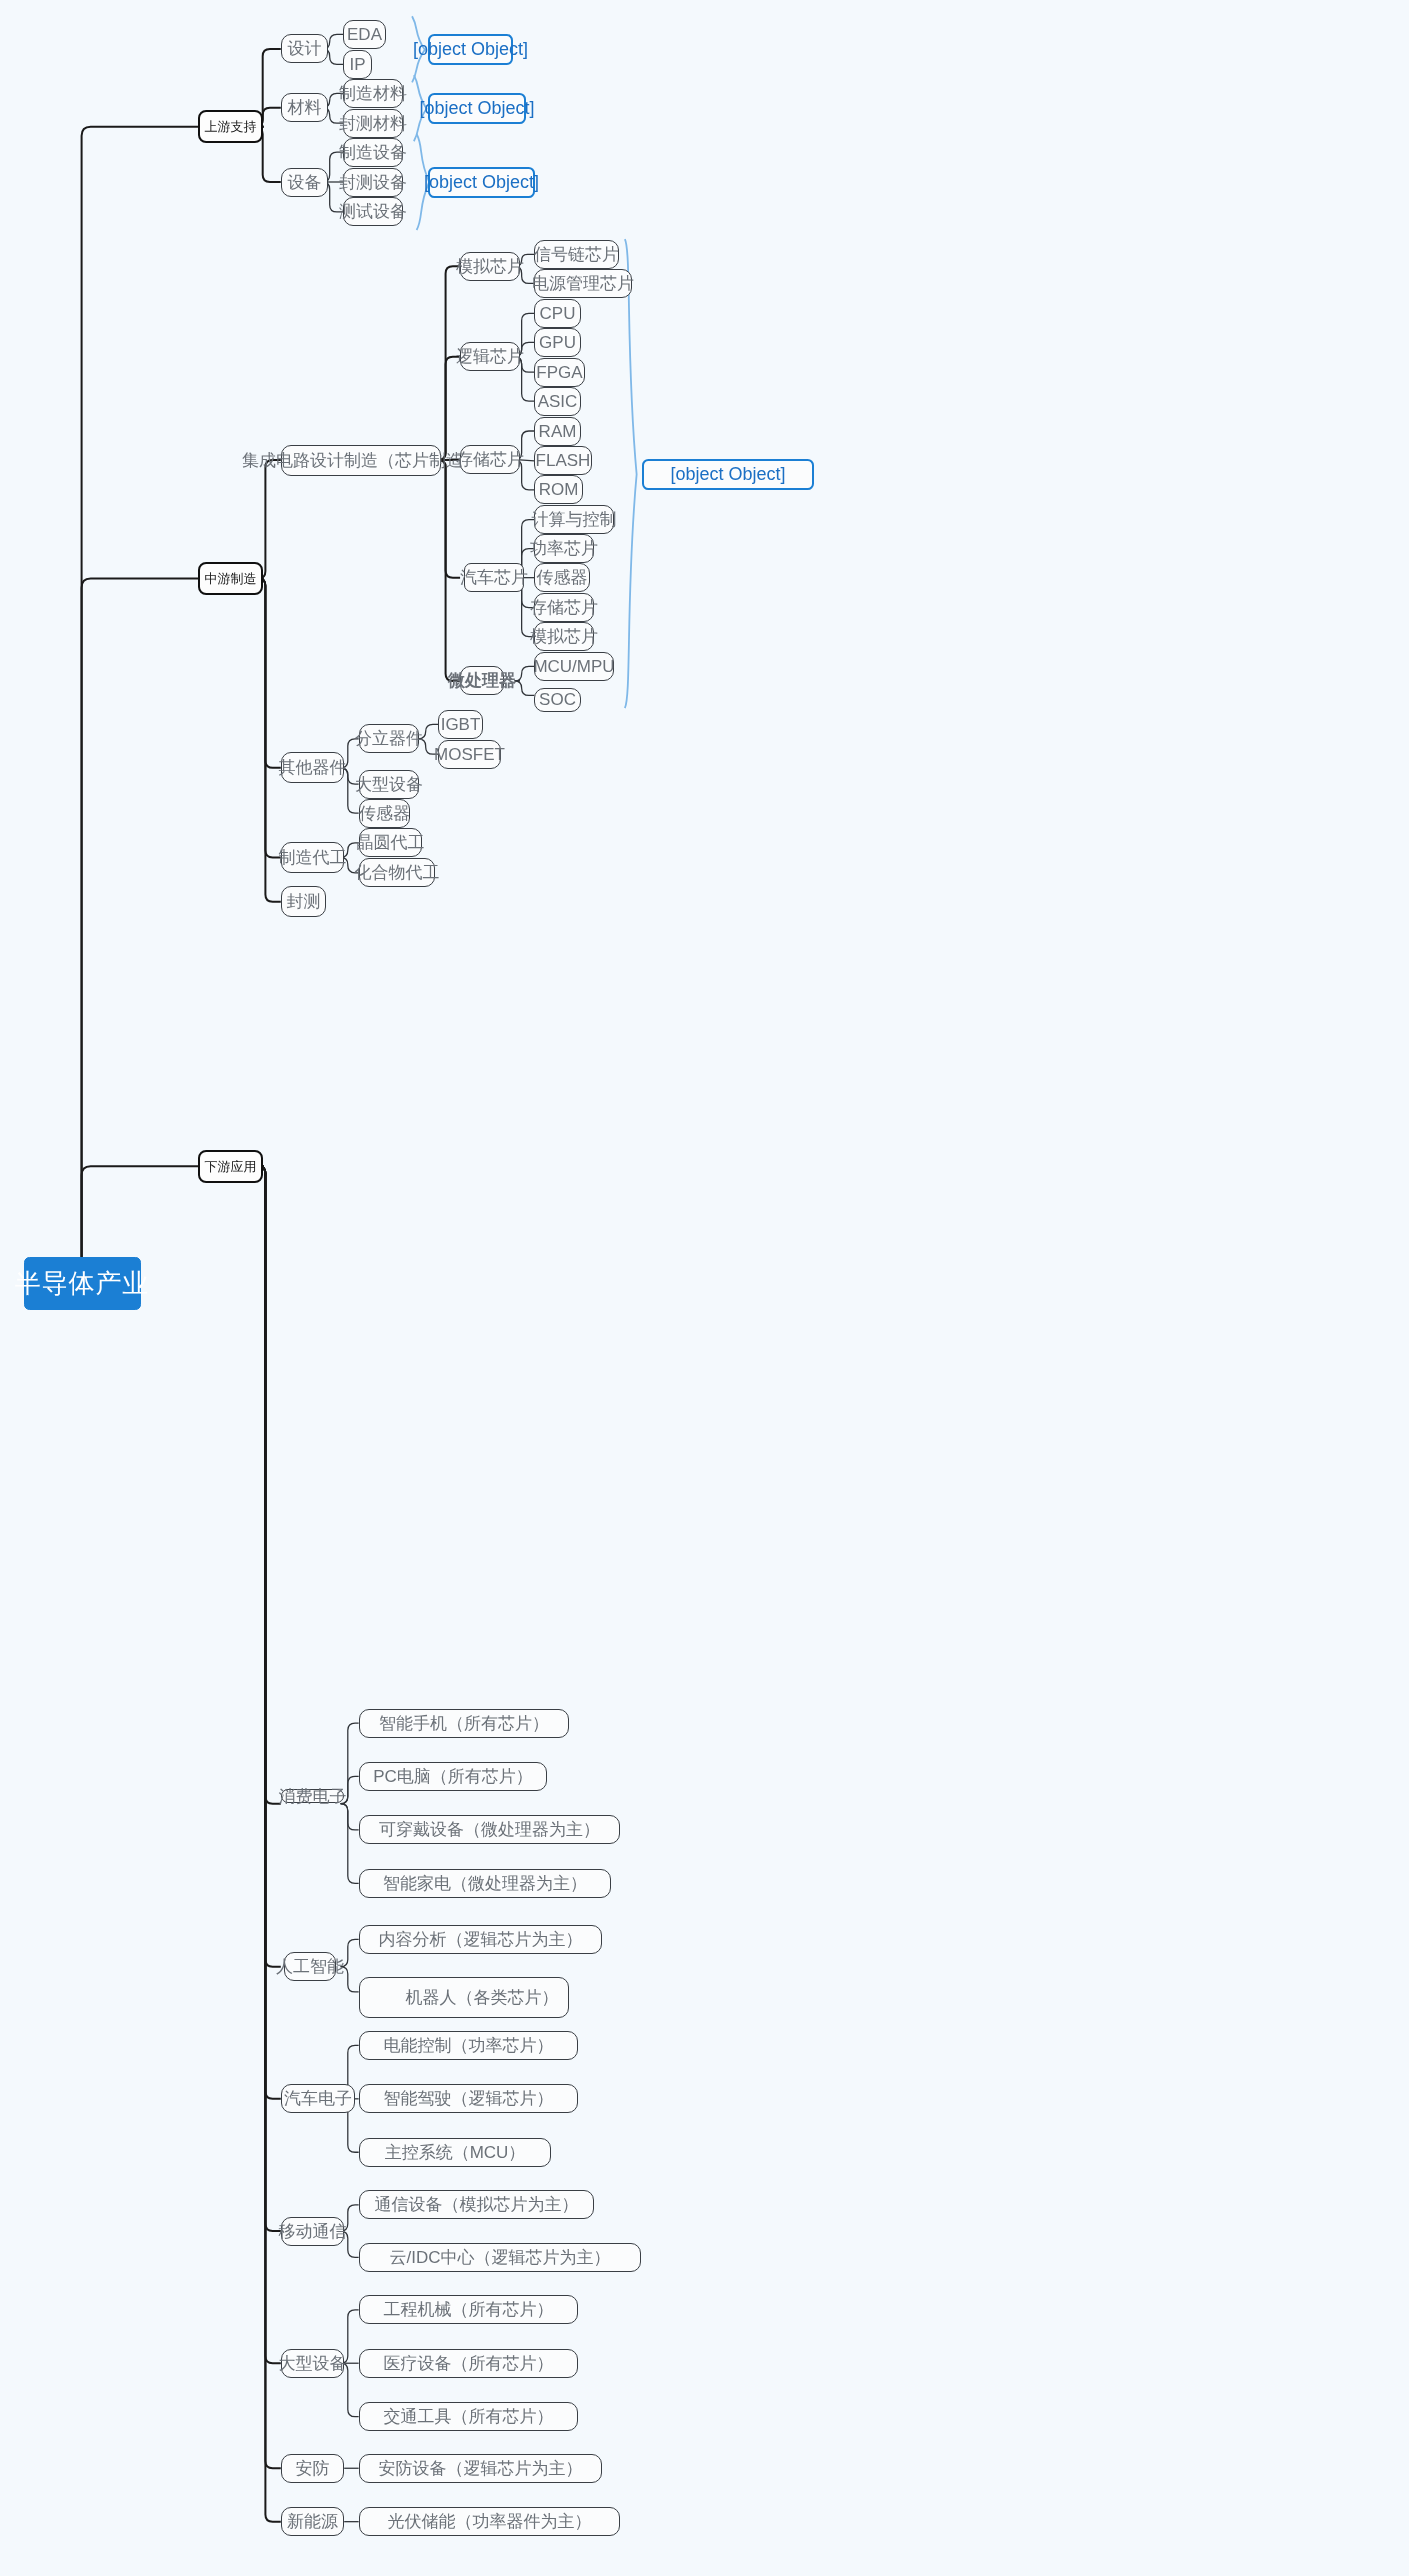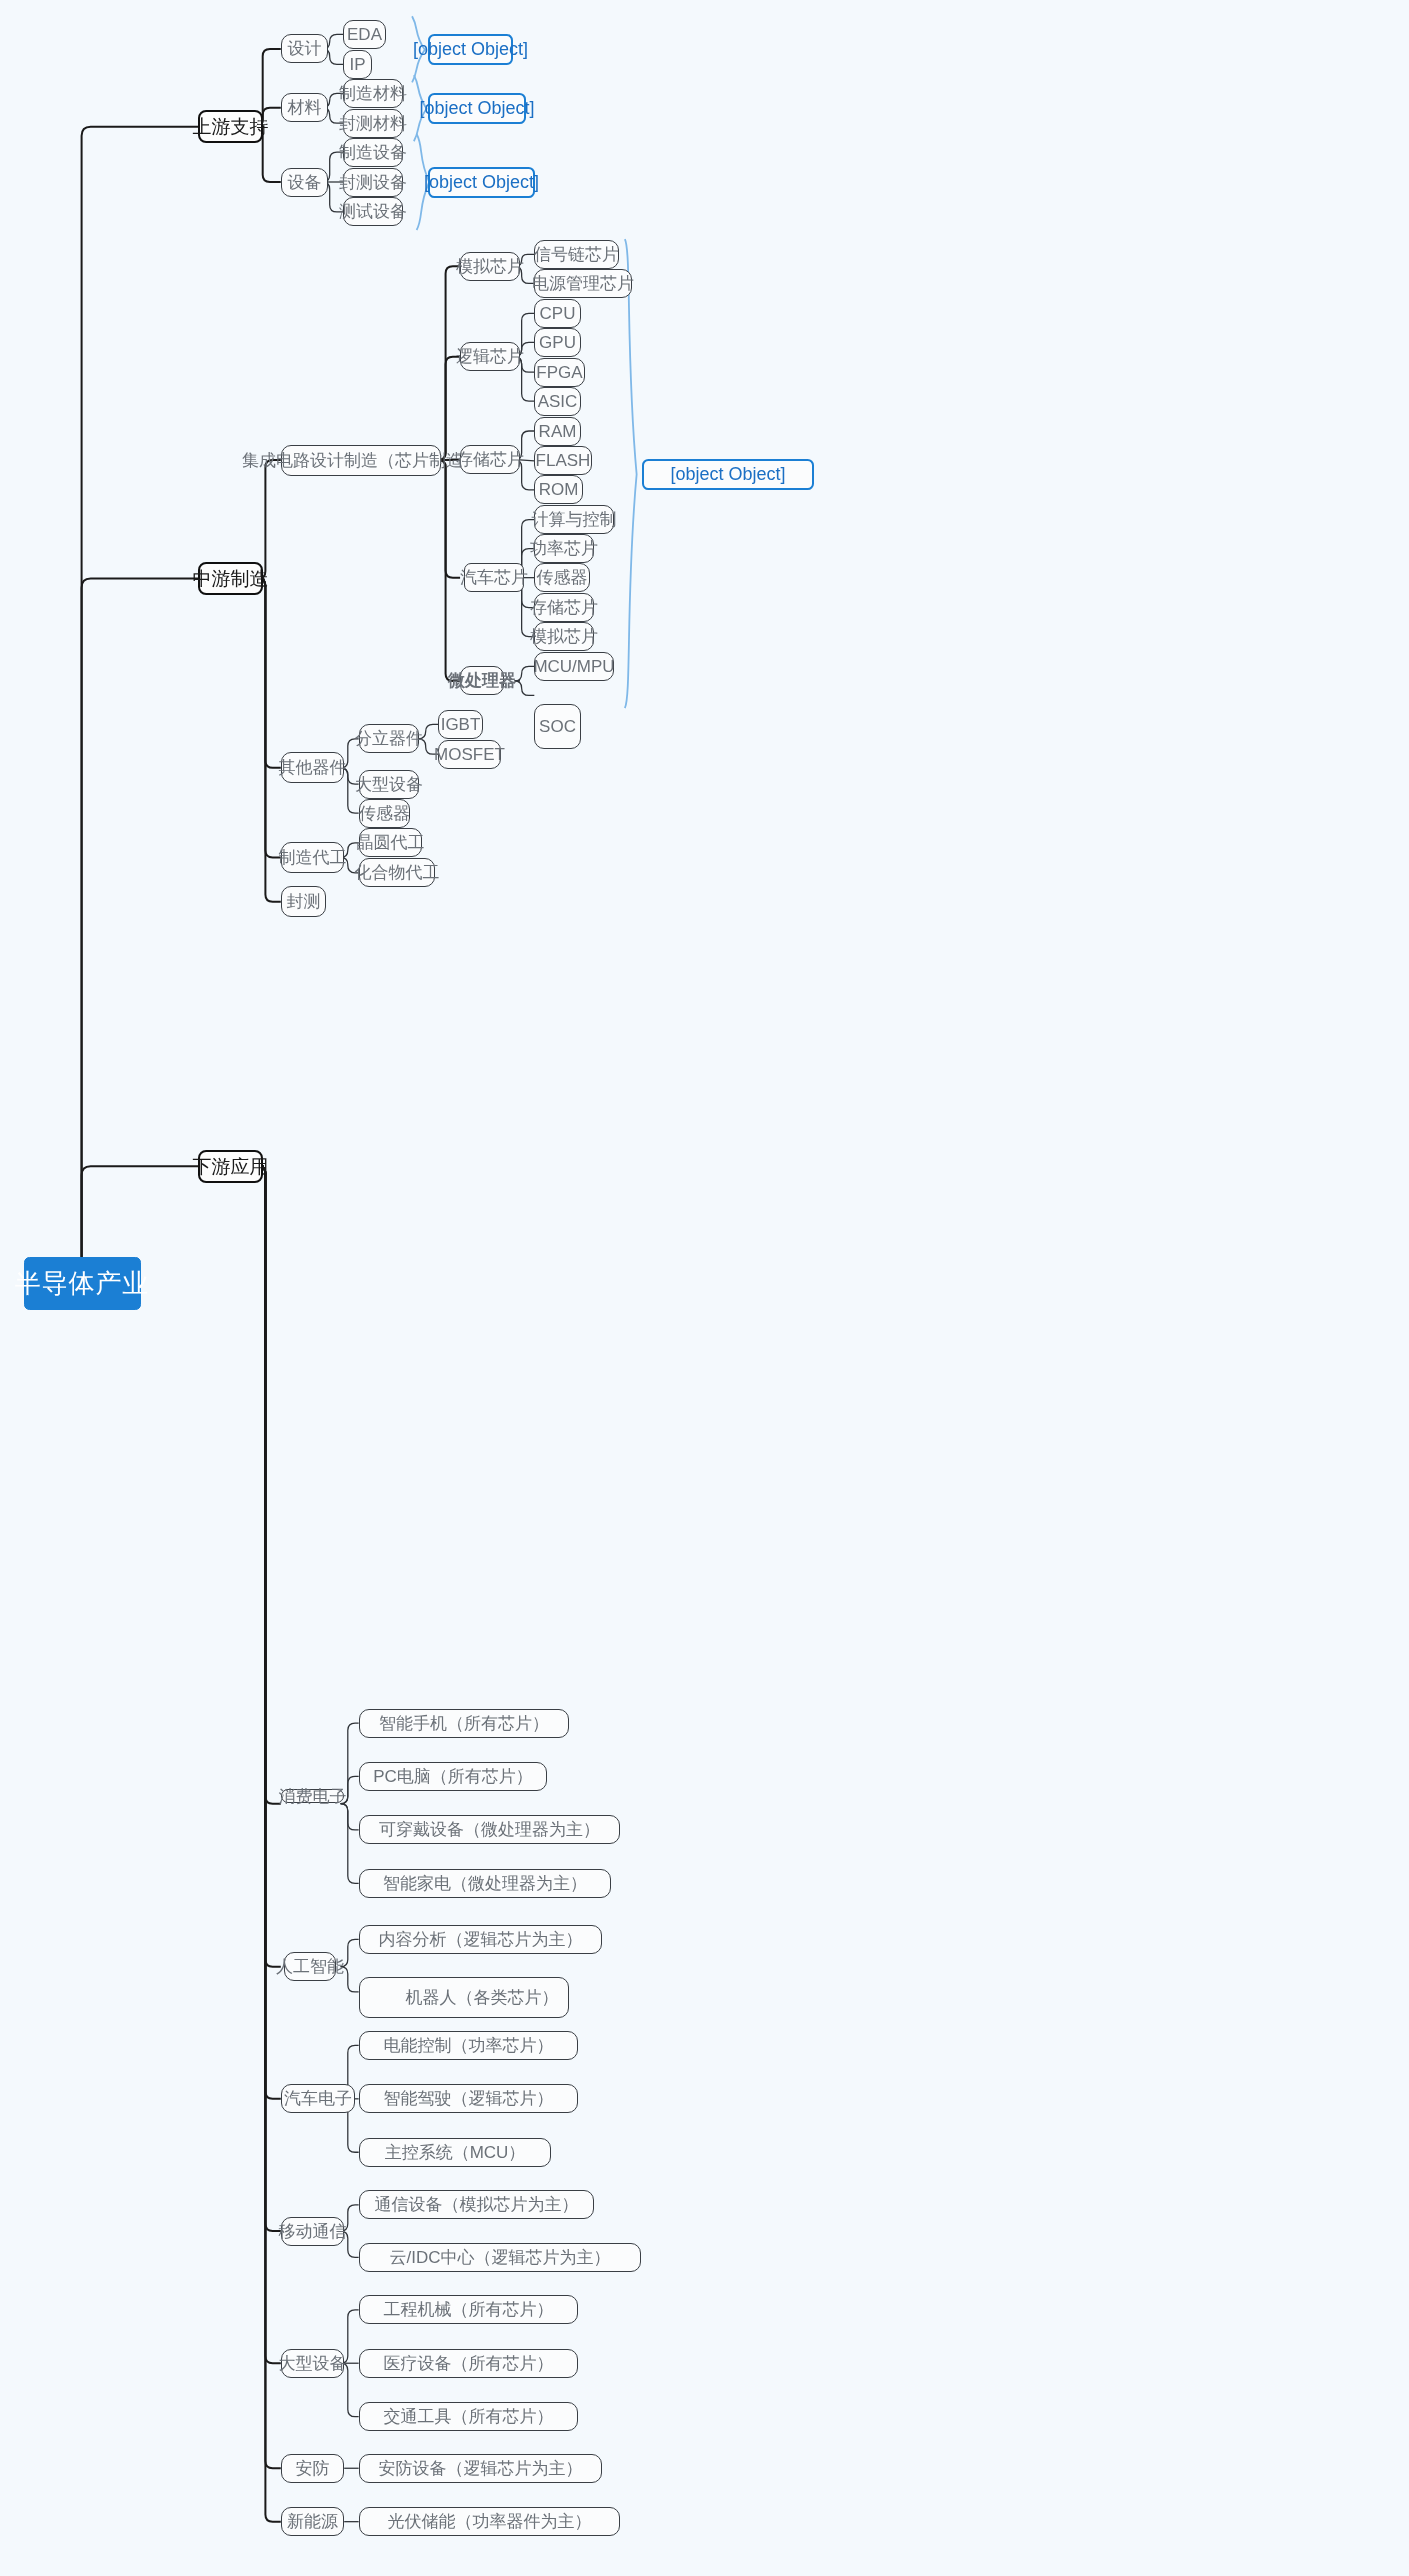--- a/index.html
+++ b/index.html
@@ -6,21 +6,21 @@
   body{font-family:"Liberation Sans","DejaVu Sans",sans-serif;}
   #stage{position:relative;width:1410px;height:2576px;background:#f4f9fd;overflow:hidden;}
   #links{position:absolute;left:0;top:0;width:1410px;height:2576px;}
   .node{position:absolute;box-sizing:border-box;display:flex;align-items:center;
         justify-content:center;white-space:nowrap;}
   
   .n-root{background:#1b7fd4;color:#ffffff;border-radius:5.4px;font-size:26px;
           border:0.9px solid #1b7fd4;letter-spacing:0.9px;}
   
   .n-l1{background:#fdfdfd;color:#1a1a1a;border:2.7px solid #101010;border-radius:8.1px;
-        font-size:19px;}
+        font-size:13px;}
   
   .n-sub{background:#fbfcfd;color:#6b7178;border:1.2px solid #3a3f45;border-radius:10px;
          font-size:17px;}
   
   .n-tag{background:#fbfcfd;color:#1b6fc4;border:2.7px solid #1b7fd4;border-radius:6.3px;
          font-size:18px;}
 </style>
 </head>
 <body>
 
@@ -137,21 +137,21 @@
     <div class="node n-sub" style="left: 534px; top: 446px; width: 58px; height: 29px;">FLASH</div>
     <div class="node n-sub" style="left: 534px; top: 475px; width: 49px; height: 29px;">ROM</div>
     <div class="node n-sub" style="left: 464px; top: 563px; width: 60px; height: 29px; border-radius: 7px;">汽车芯片</div>
     <div class="node n-sub" style="left: 534px; top: 505px; width: 80px; height: 29px;">计算与控制</div>
     <div class="node n-sub" style="left: 534px; top: 534px; width: 60px; height: 29px;">功率芯片</div>
     <div class="node n-sub" style="left: 534px; top: 563px; width: 56px; height: 29px;">传感器</div>
     <div class="node n-sub" style="left: 534px; top: 593px; width: 60px; height: 29px;">存储芯片</div>
     <div class="node n-sub" style="left: 534px; top: 622px; width: 60px; height: 29px;">模拟芯片</div>
     <div class="node n-sub" style="left: 460px; top: 666px; width: 44px; height: 29px; font-weight: bold;">微处理器</div>
     <div class="node n-sub" style="left: 534px; top: 652px; width: 80px; height: 29px;">MCU/MPU</div>
-    <div class="node n-sub" style="left: 534px; top: 704px; width: 47px; height: 45px;">SOC</div>
+    <div class="node n-sub" style="left: 534px; top: 688px; width: 47px; height: 24px;">SOC</div>
     <div class="node n-tag" style="left: 642px; top: 459px; width: 172px; height: 31px;">[object Object]</div>
     <div class="node n-sub" style="left: 281px; top: 752px; width: 63px; height: 31px;">其他器件</div>
     <div class="node n-sub" style="left: 359px; top: 724px; width: 60px; height: 29px;">分立器件</div>
     <div class="node n-sub" style="left: 438px; top: 710px; width: 45px; height: 29px;">IGBT</div>
     <div class="node n-sub" style="left: 438px; top: 740px; width: 63px; height: 29px;">MOSFET</div>
     <div class="node n-sub" style="left: 359px; top: 770px; width: 60px; height: 29px;">大型设备</div>
     <div class="node n-sub" style="left: 359px; top: 799px; width: 51px; height: 29px;">传感器</div>
     <div class="node n-sub" style="left: 281px; top: 842px; width: 63px; height: 31px;">制造代工</div>
     <div class="node n-sub" style="left: 359px; top: 828px; width: 63px; height: 29px;">晶圆代工</div>
     <div class="node n-sub" style="left: 359px; top: 858px; width: 76px; height: 29px;">化合物代工</div>

